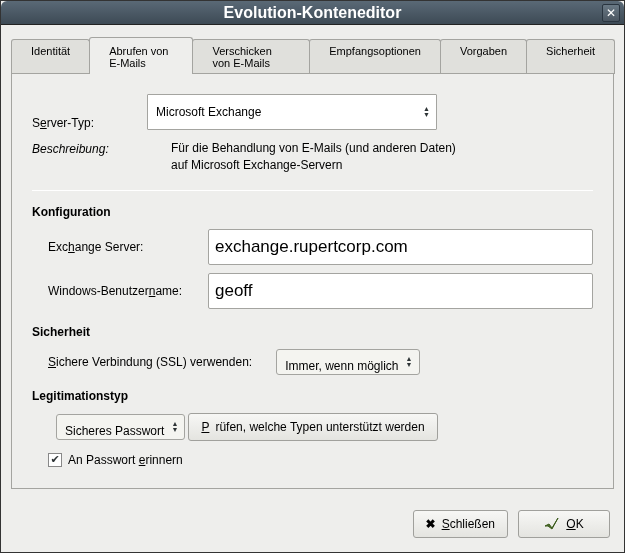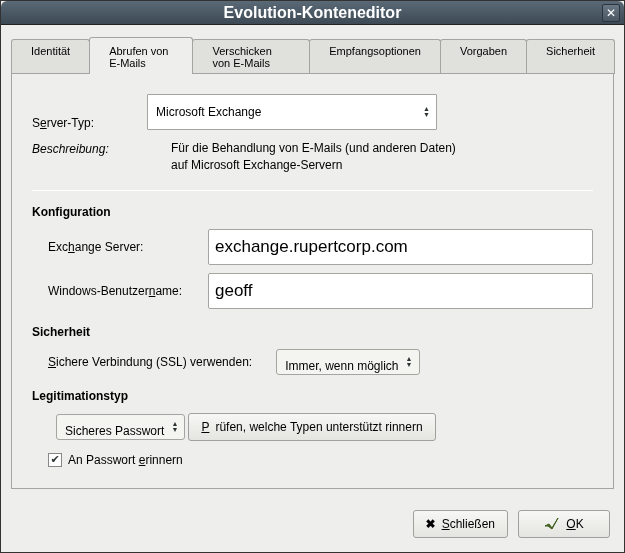--- a/index.html
+++ b/index.html
@@ -222,21 +222,21 @@
         <div class="auth-row">
           <div class="combo-small">
             <span>Sicheres Passwort</span>
             <span class="spinner-arrows">
                 <span>▲</span>
                 <span>▼</span>
               </span>
           </div>
           <button class="btn">
             <u>P</u>
-              <span>rüfen, welche Typen unterstützt rinnern</span>
+              <span>rüfen, welche Typen unterstützt werden</span>
           </button>
         </div>
         <div class="checkbox-row">
           <span class="checkbox">
             <span>✔</span>
           </span>
           <label>
             <span>An Passwort </span><u>e</u><span>rinnern</span>
           </label>
         </div>

